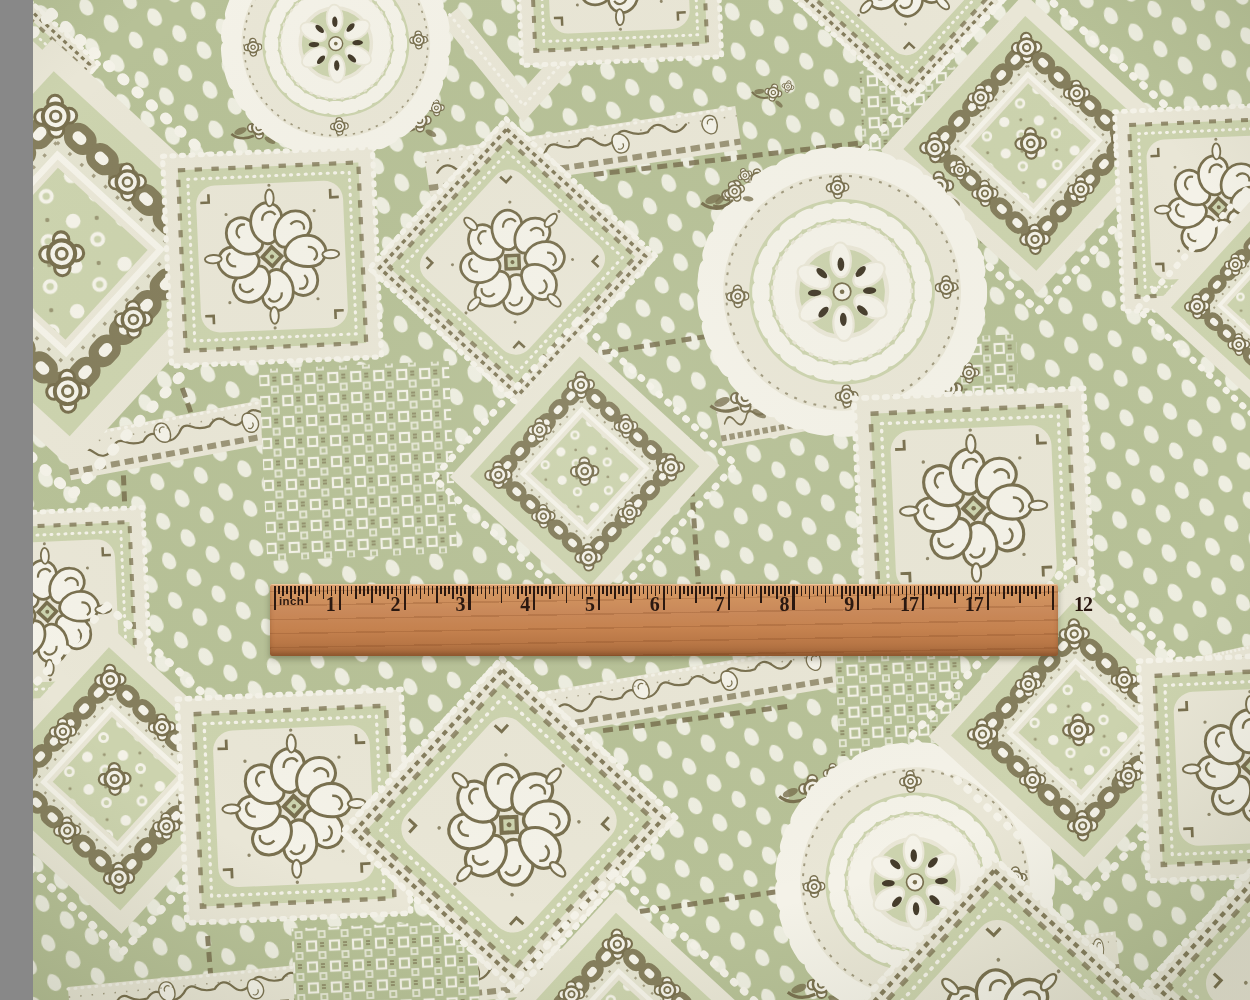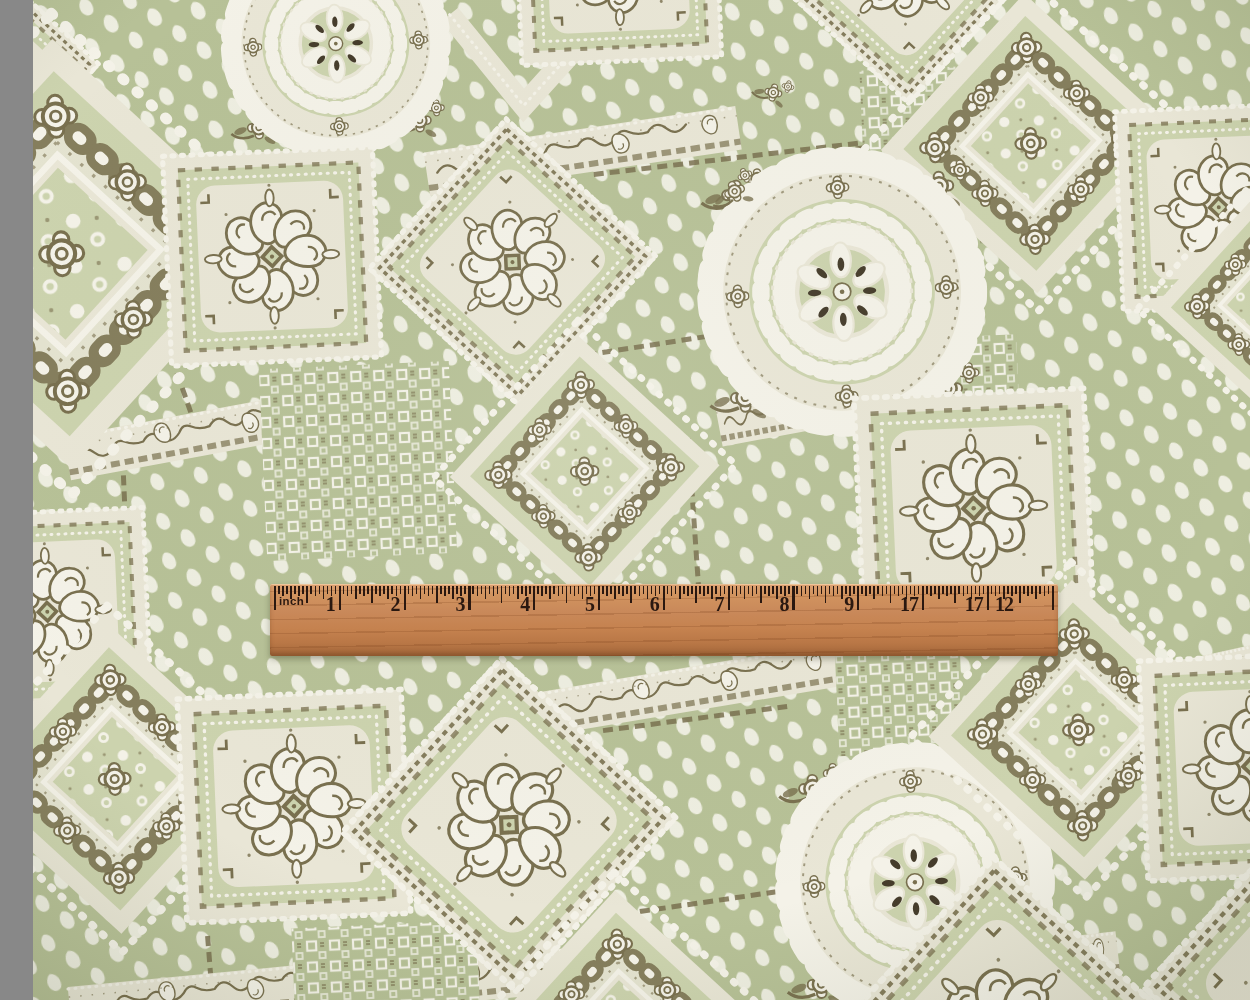--- a/index.html
+++ b/index.html
@@ -469,17 +469,17 @@
         <span class="num" style="left: 129.6px;">2</span>
         <span class="num" style="left: 194.4px;">3</span>
         <span class="num" style="left: 259.2px;">4</span>
         <span class="num" style="left: 324px;">5</span>
         <span class="num" style="left: 388.8px;">6</span>
         <span class="num" style="left: 453.6px;">7</span>
         <span class="num" style="left: 518.4px;">8</span>
         <span class="num" style="left: 583.2px;">9</span>
         <span class="num" style="left: 648px;">17</span>
         <span class="num" style="left: 712.8px;">17</span>
-        <span class="num" style="left: 743px;">12</span>
+        <span class="num" style="left: 822px;">12</span>
       </div>
 </div>
 
 </div>
 
 </body></html>

